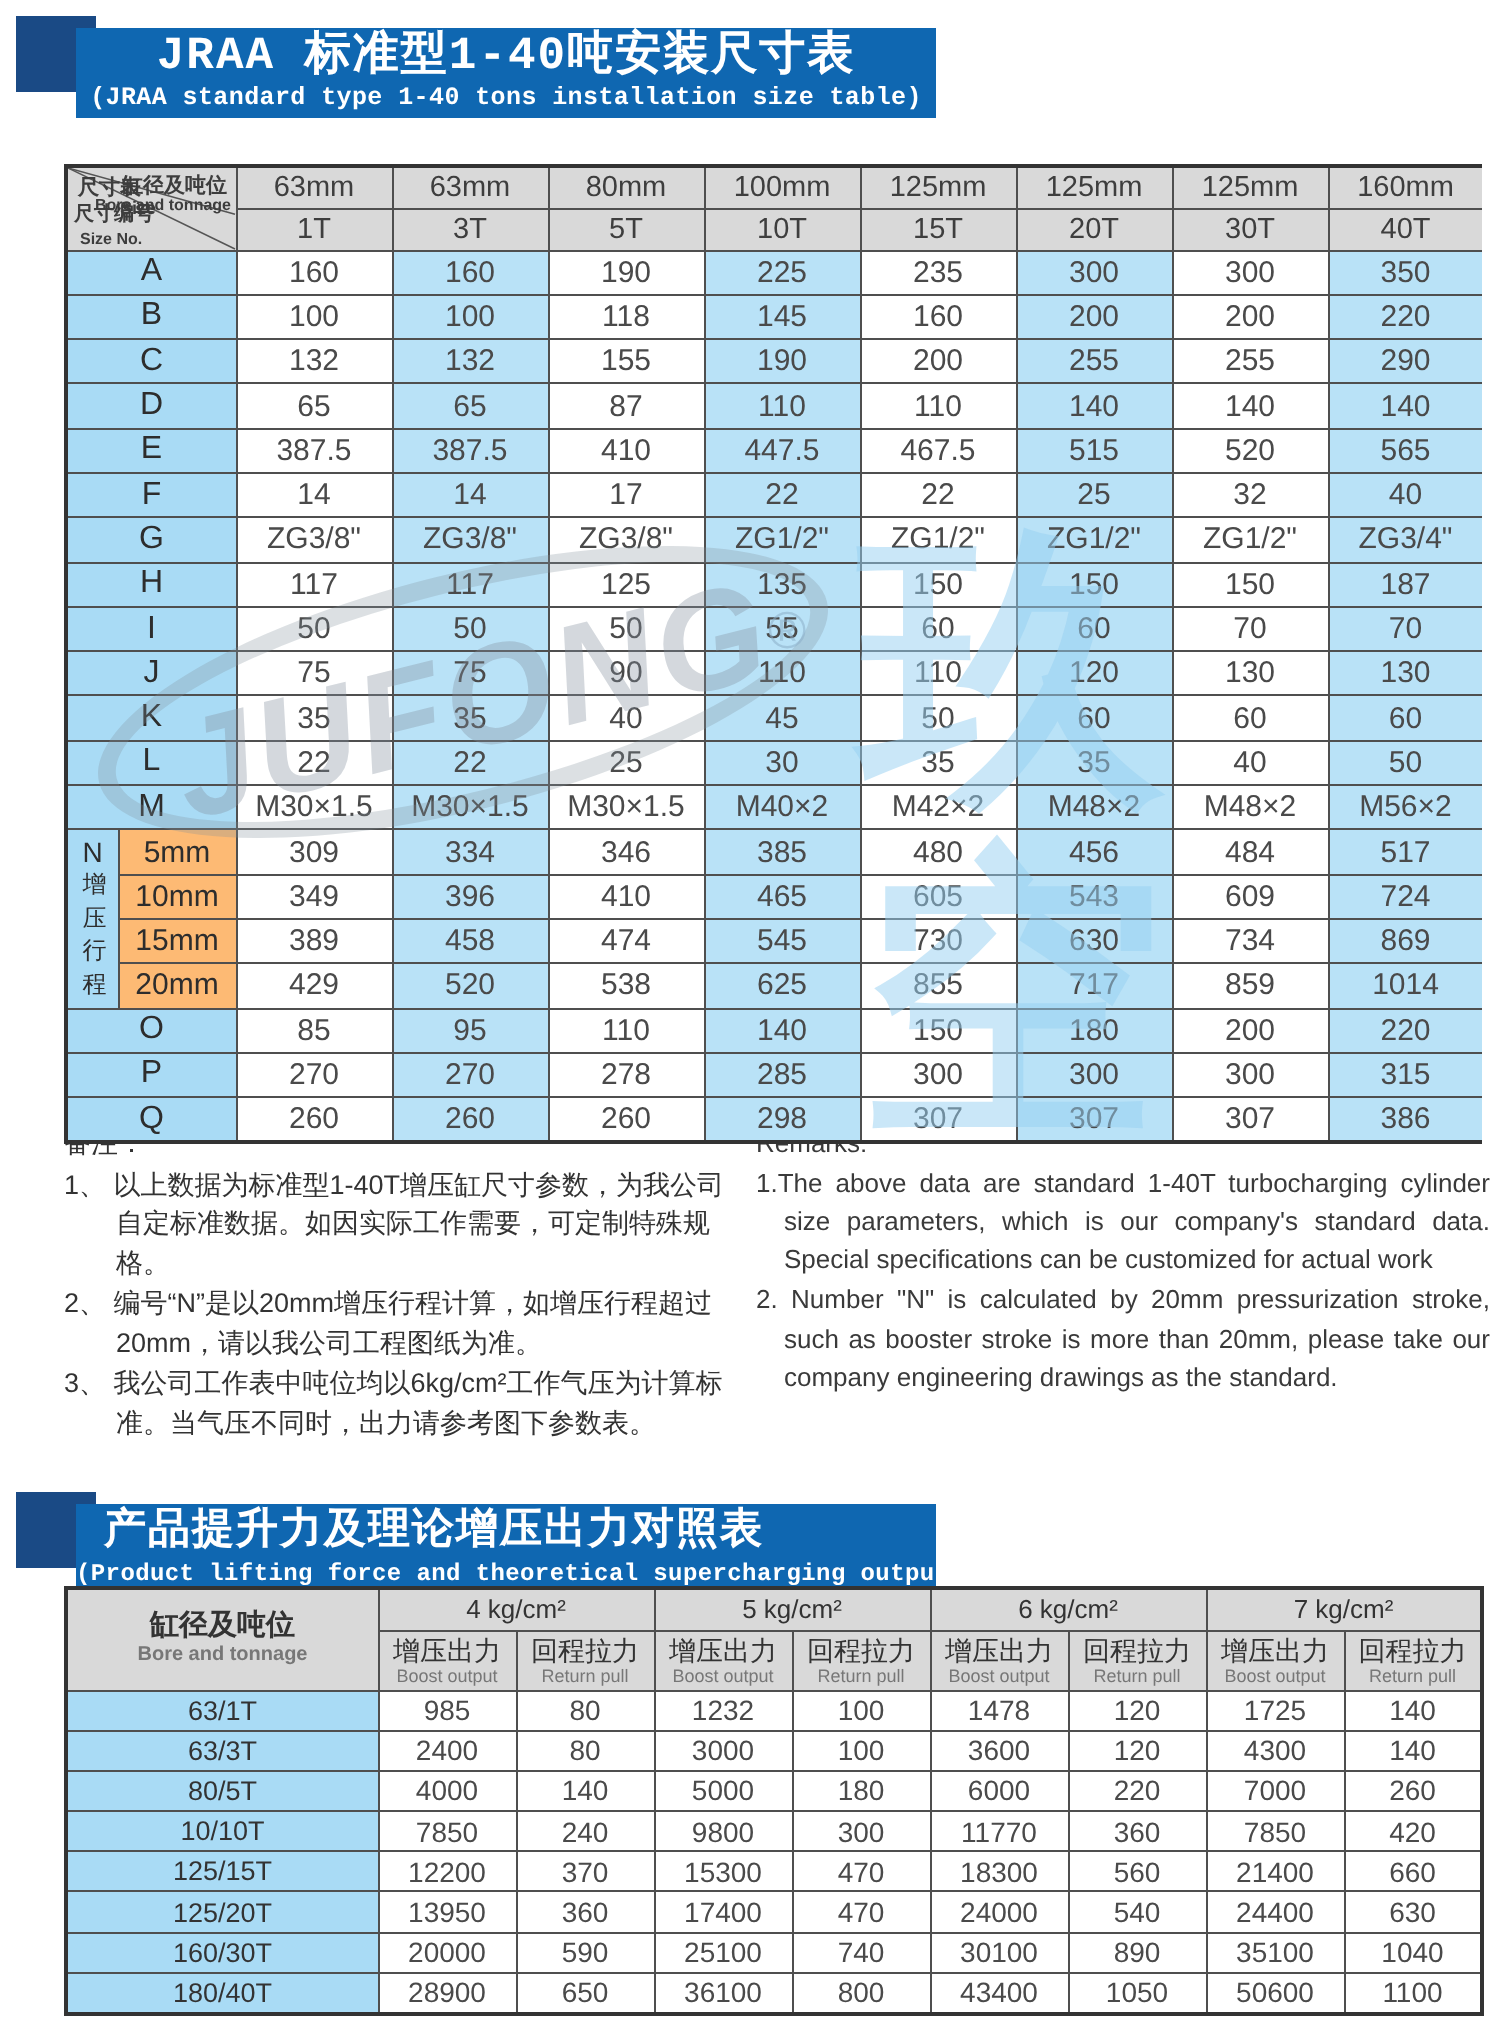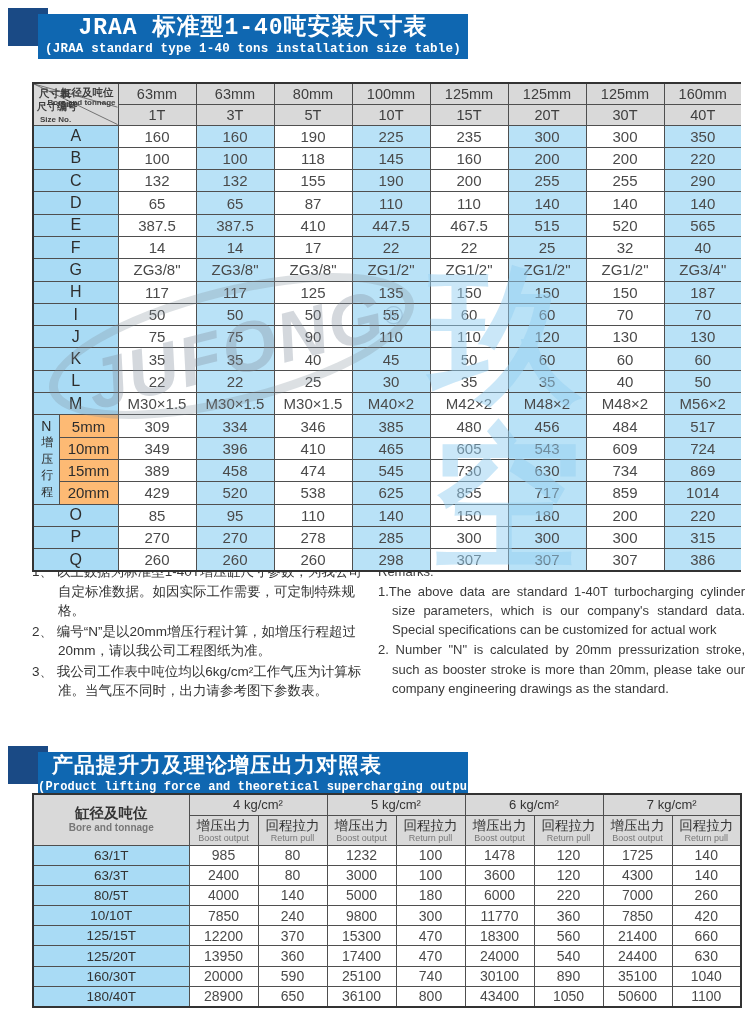--- a/index.html
+++ b/index.html
@@ -372,20 +372,21 @@
     <div class="wm">
       <div class="wm-ellipse"></div>
       <div class="wm-logo">JUFONG</div>
       <div class="wm-reg">®</div>
       <div class="wm-cn">玖空</div>
     </div>
   </div>
 
   <section class="notes">
     <div class="notes-cn">
+      <div class="nt">备注：</div>
       <p>1、 以上数据为标准型1-40T增压缸尺寸参数，为我公司自定标准数据。如因实际工作需要，可定制特殊规格。</p>
       <p>2、 编号“N”是以20mm增压行程计算，如增压行程超过20mm，请以我公司工程图纸为准。</p>
       <p>3、 我公司工作表中吨位均以6kg/cm²工作气压为计算标准。当气压不同时，出力请参考图下参数表。</p>
     </div>
     <div class="notes-en">
       <div class="nt">Remarks:</div>
       <p>1.The above data are standard 1-40T turbocharging cylinder size parameters, which is our company's standard data. Special specifications can be customized for actual work</p>
       <p>2. Number "N" is calculated by 20mm pressurization stroke, such as booster stroke is more than 20mm, please take our company engineering drawings as the standard.</p>
     </div>
   </section>

